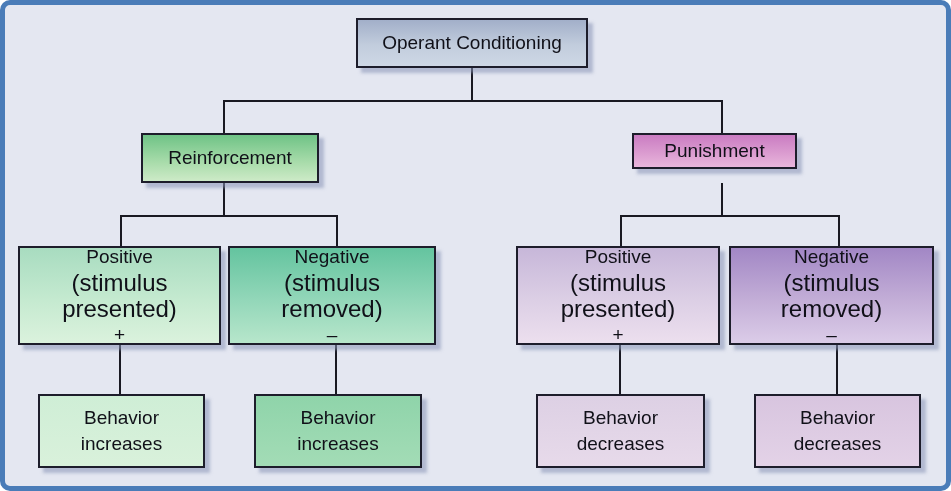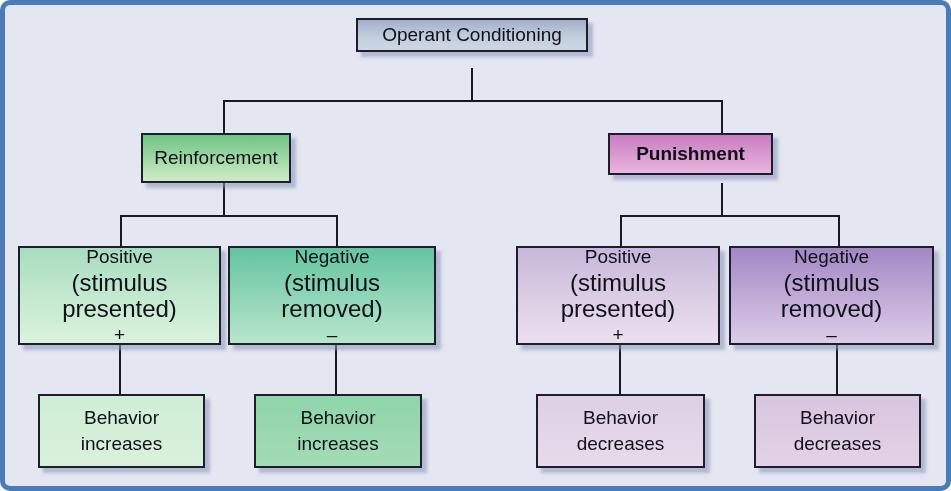--- a/index.html
+++ b/index.html
@@ -55,23 +55,23 @@
   .n-rpos        { background: linear-gradient(180deg, #a8dcc0 0%, #c5ead0 55%, #dbf2dd 100%); }
   .n-rneg        { background: linear-gradient(180deg, #64c49f 0%, #93d7b9 55%, #b7e6cb 100%); }
   .n-ppos        { background: linear-gradient(180deg, #c7b7d9 0%, #dccfe5 55%, #ecdfee 100%); }
   .n-pneg        { background: linear-gradient(180deg, #a287c5 0%, #c3aed7 55%, #dbcce8 100%); }
   .n-rpos-out    { background: linear-gradient(180deg, #cfeed6 0%, #d9f1db 100%); }
   .n-rneg-out    { background: linear-gradient(180deg, #8fd4aa 0%, #a3dcb6 100%); }
   .n-ppos-out    { background: linear-gradient(180deg, #ddd0e4 0%, #e7daea 100%); }
   .n-pneg-out    { background: linear-gradient(180deg, #d8c5df 0%, #e3d2e7 100%); }
 
   
-  .pos-root      { left: 356px; top: 18px;  width: 232px; height: 34px; }
-  .pos-reinf     { left: 141px; top: 133px; width: 150px; height: 50px; }
-  .pos-punish    { left: 608px; top: 133px; width: 165px; height: 42px; font-weight: bold; }
+  .pos-root      { left: 356px; top: 18px;  width: 232px; height: 50px; }
+  .pos-reinf     { left: 141px; top: 133px; width: 178px; height: 50px; }
+  .pos-punish    { left: 632px; top: 133px; width: 165px; height: 36px; }
   .pos-rpos      { left: 18px;  top: 246px; width: 203px; height: 99px; }
   .pos-rneg      { left: 228px; top: 246px; width: 208px; height: 99px; }
   .pos-ppos      { left: 516px; top: 246px; width: 204px; height: 99px; }
   .pos-pneg      { left: 729px; top: 246px; width: 205px; height: 99px; }
   .pos-rpos-out  { left: 38px;  top: 394px; width: 167px; height: 74px; }
   .pos-rneg-out  { left: 254px; top: 394px; width: 168px; height: 74px; }
   .pos-ppos-out  { left: 536px; top: 394px; width: 169px; height: 74px; }
   .pos-pneg-out  { left: 754px; top: 394px; width: 167px; height: 74px; }
 </style>
 </head>

